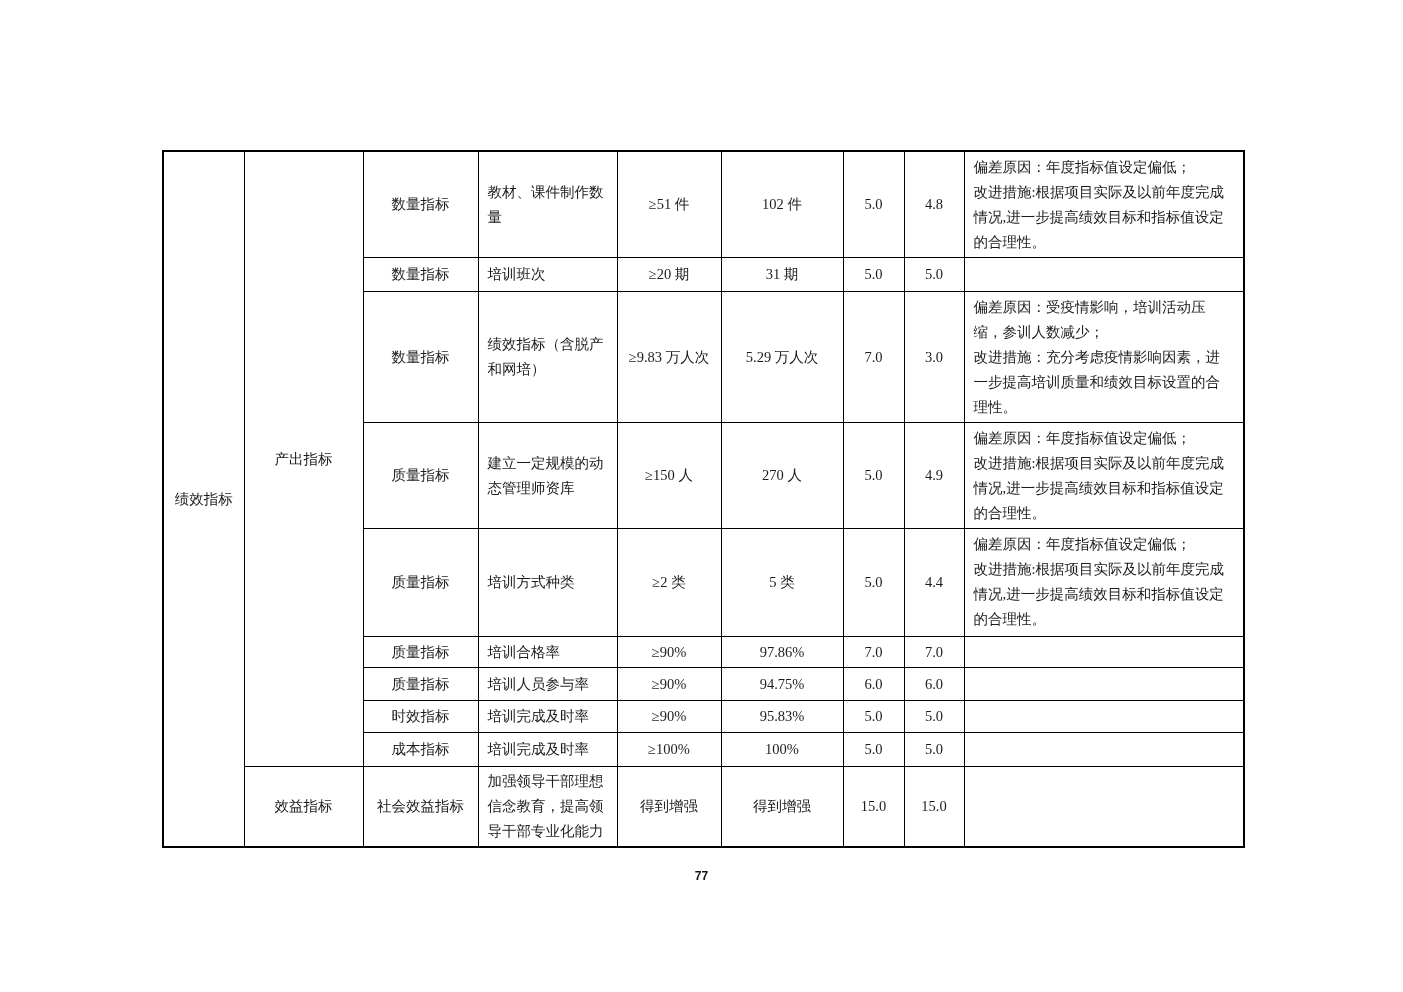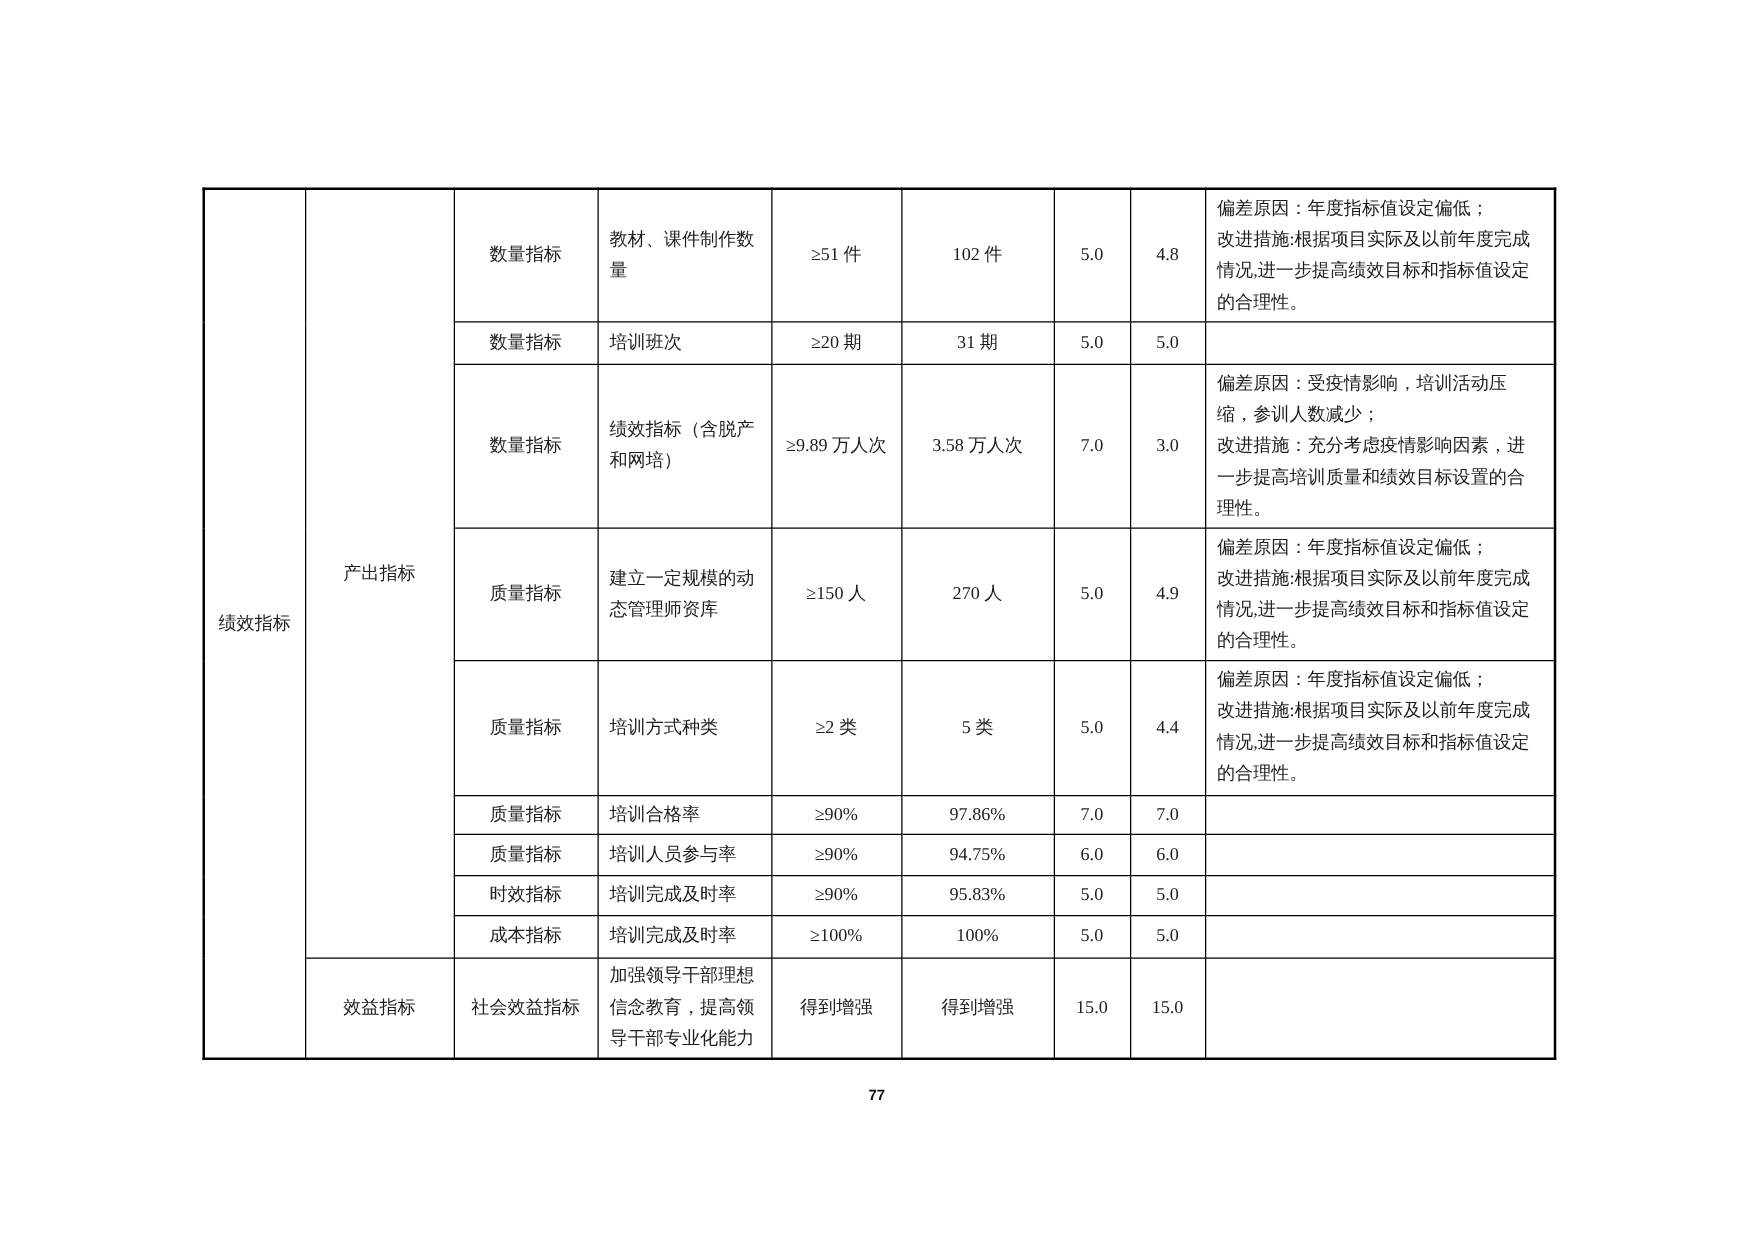--- a/index.html
+++ b/index.html
@@ -100,22 +100,22 @@
       <td class="name">培训班次</td>
       <td class="c">≥20 期</td>
       <td class="c">31 期</td>
       <td class="c">5.0</td>
       <td class="c">5.0</td>
       <td class="remark"></td>
     </tr>
     <tr class="r3">
       <td class="c">数量指标</td>
       <td class="name">绩效指标（含脱产和网培）</td>
-      <td class="c">≥9.89 万人次</td>
-      <td class="c">3.58 万人次</td>
+      <td class="c">≥9.83 万人次</td>
+      <td class="c">5.29 万人次</td>
       <td class="c">7.0</td>
       <td class="c">3.0</td>
       <td class="remark">
         <div class="rline">偏差原因：受疫情影响，培训活动压缩，参训人数减少；</div>
         <div class="rline">改进措施：充分考虑疫情影响因素，进一步提高培训质量和绩效目标设置的合理性。</div>
       </td>
     </tr>
     <tr class="r4">
       <td class="c">质量指标</td>
       <td class="name">建立一定规模的动态管理师资库</td>

